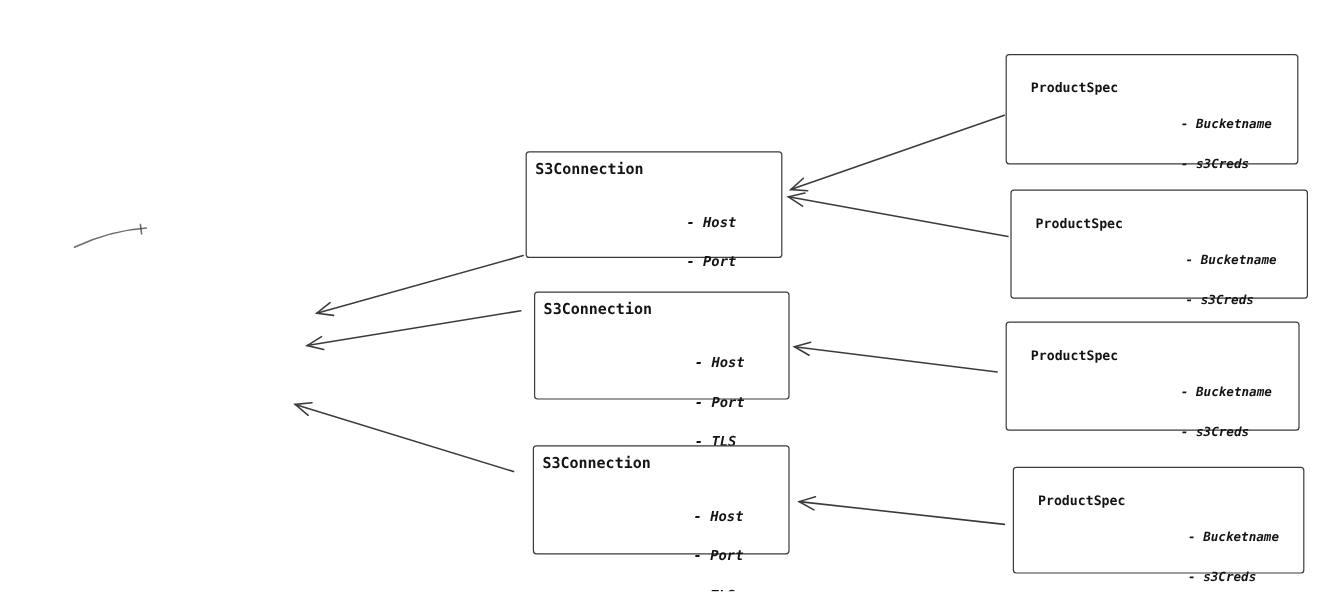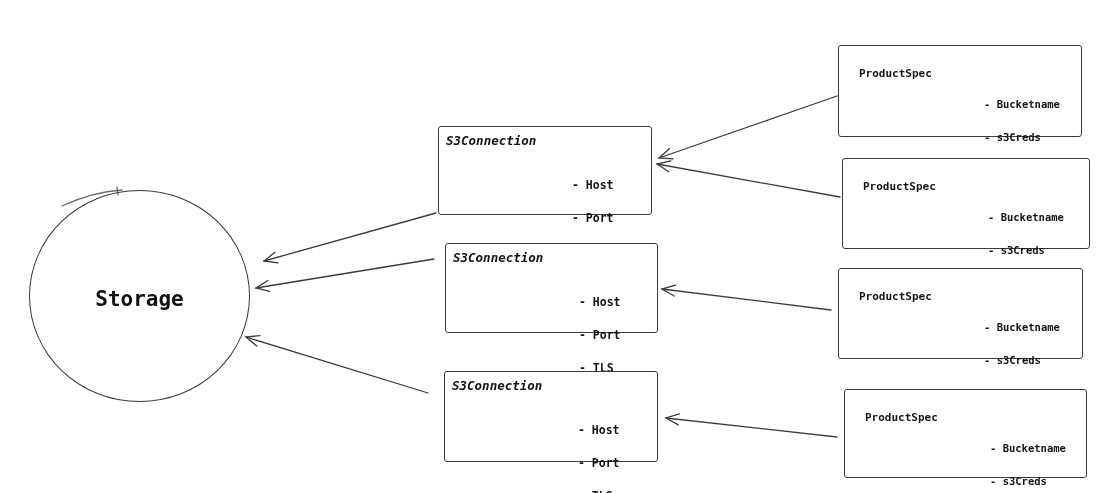--- a/index.html
+++ b/index.html
@@ -28,26 +28,27 @@
     border:1.4px solid #3b3b3b;
     border-radius:3px;
     background:#ffffff;
     box-sizing:border-box;
   }
   .box-title{
     position:absolute;
     font-weight:700;color:#141414;
     white-space:nowrap;
   }
-  .s3c .box-title{left:7px;top:6px;font-size:12.5px;font-style:italic;}
+  .s3c .box-title{left:7px;top:6px;font-size:12.5px;}
   .ps  .box-title{left:20px;top:21px;font-size:11px;}
   .attr-list{
     position:absolute;
     font-weight:700;color:#141414;
     white-space:pre;
+    font-style:italic;
   }
   .s3c .attr-list{left:133px;top:31px;font-size:11.5px;line-height:11px;}
   .ps  .attr-list{left:145px;top:31px;font-size:10.5px;line-height:11px;}
   .attr-item{display:block;}
   .overlay{
     position:absolute;left:0;top:0;
     pointer-events:none;
   }
   .overlay line, .overlay path{
     stroke:#3b3b3b;
@@ -55,23 +56,20 @@
     fill:none;
     stroke-linecap:round;
   }
   .sketch{stroke-opacity:0.75;stroke-width:1;}
 </style>
 </head>
 <body>
 
 <div class="canvas">
 
-  <div class="storage-circle">
-    <span class="storage-label">Storage</span>
-  </div>
 
   <div class="node-box s3c" style="left:438px;top:126px;width:214px;height:89px">
     <span class="box-title">S3Connection</span>
     <div class="attr-list">
       <span class="attr-item">- Host</span>
       <span class="attr-item">- Port</span>
       <span class="attr-item">- TLS</span>
     </div>
   </div>
 

